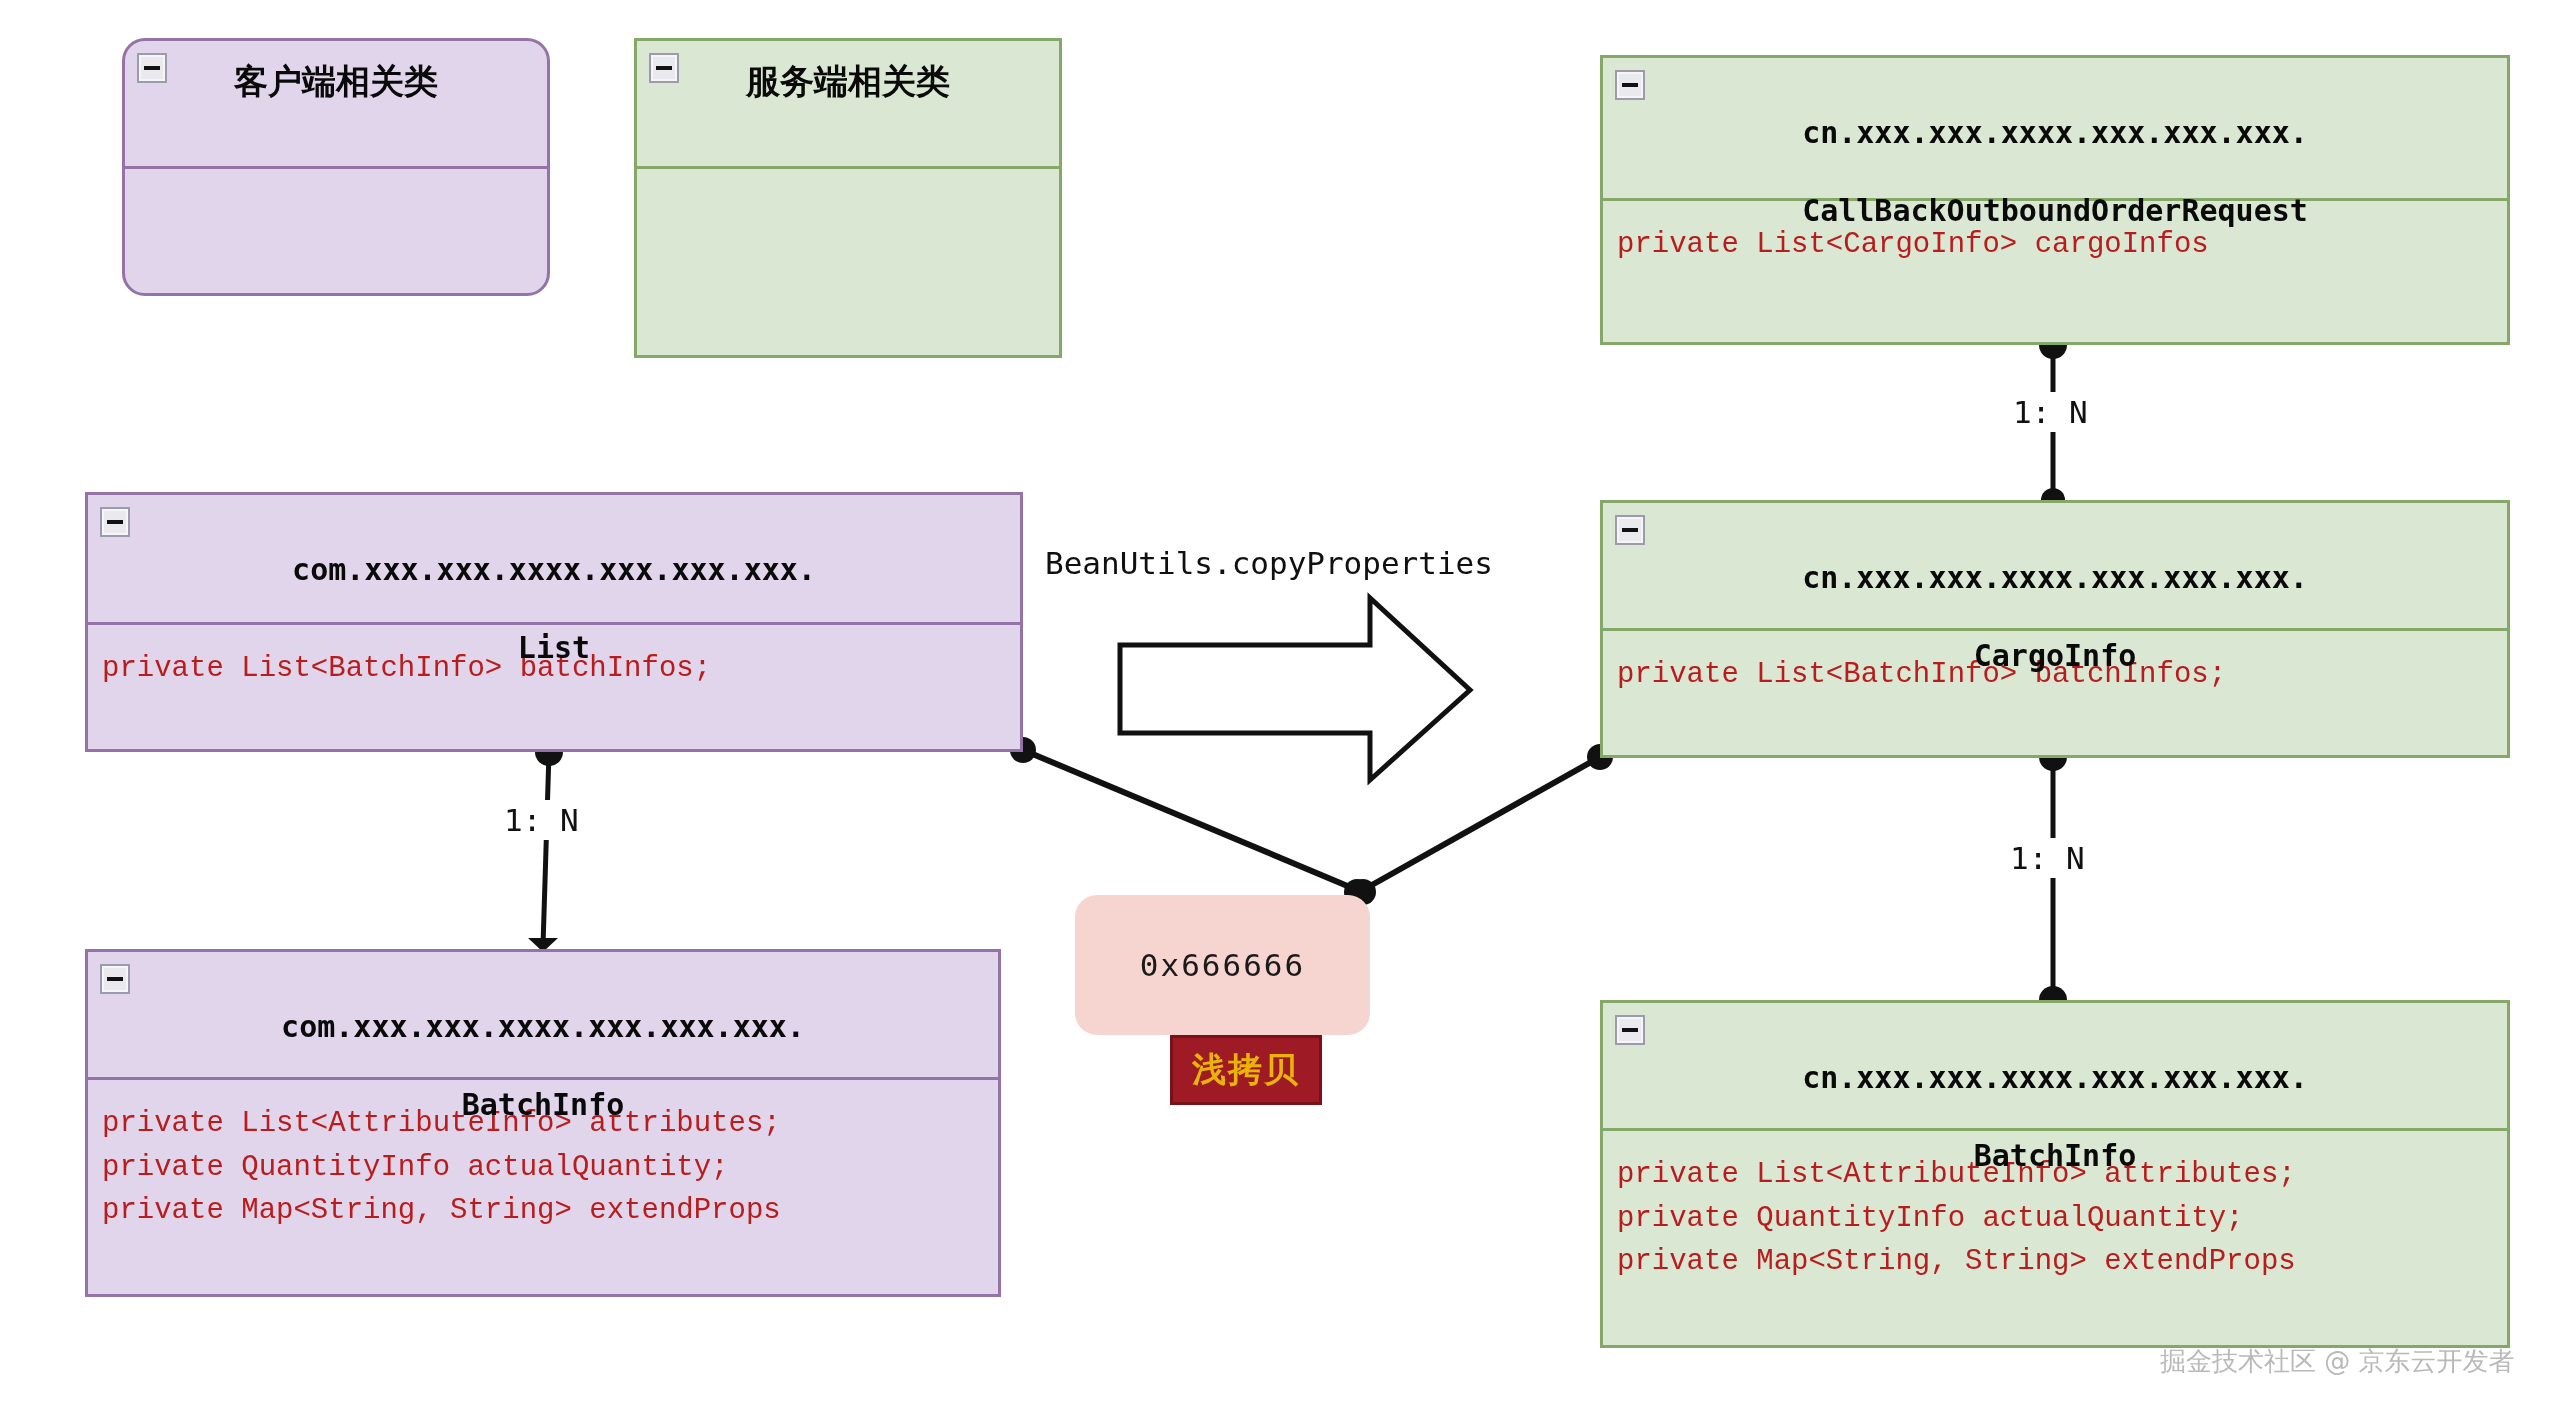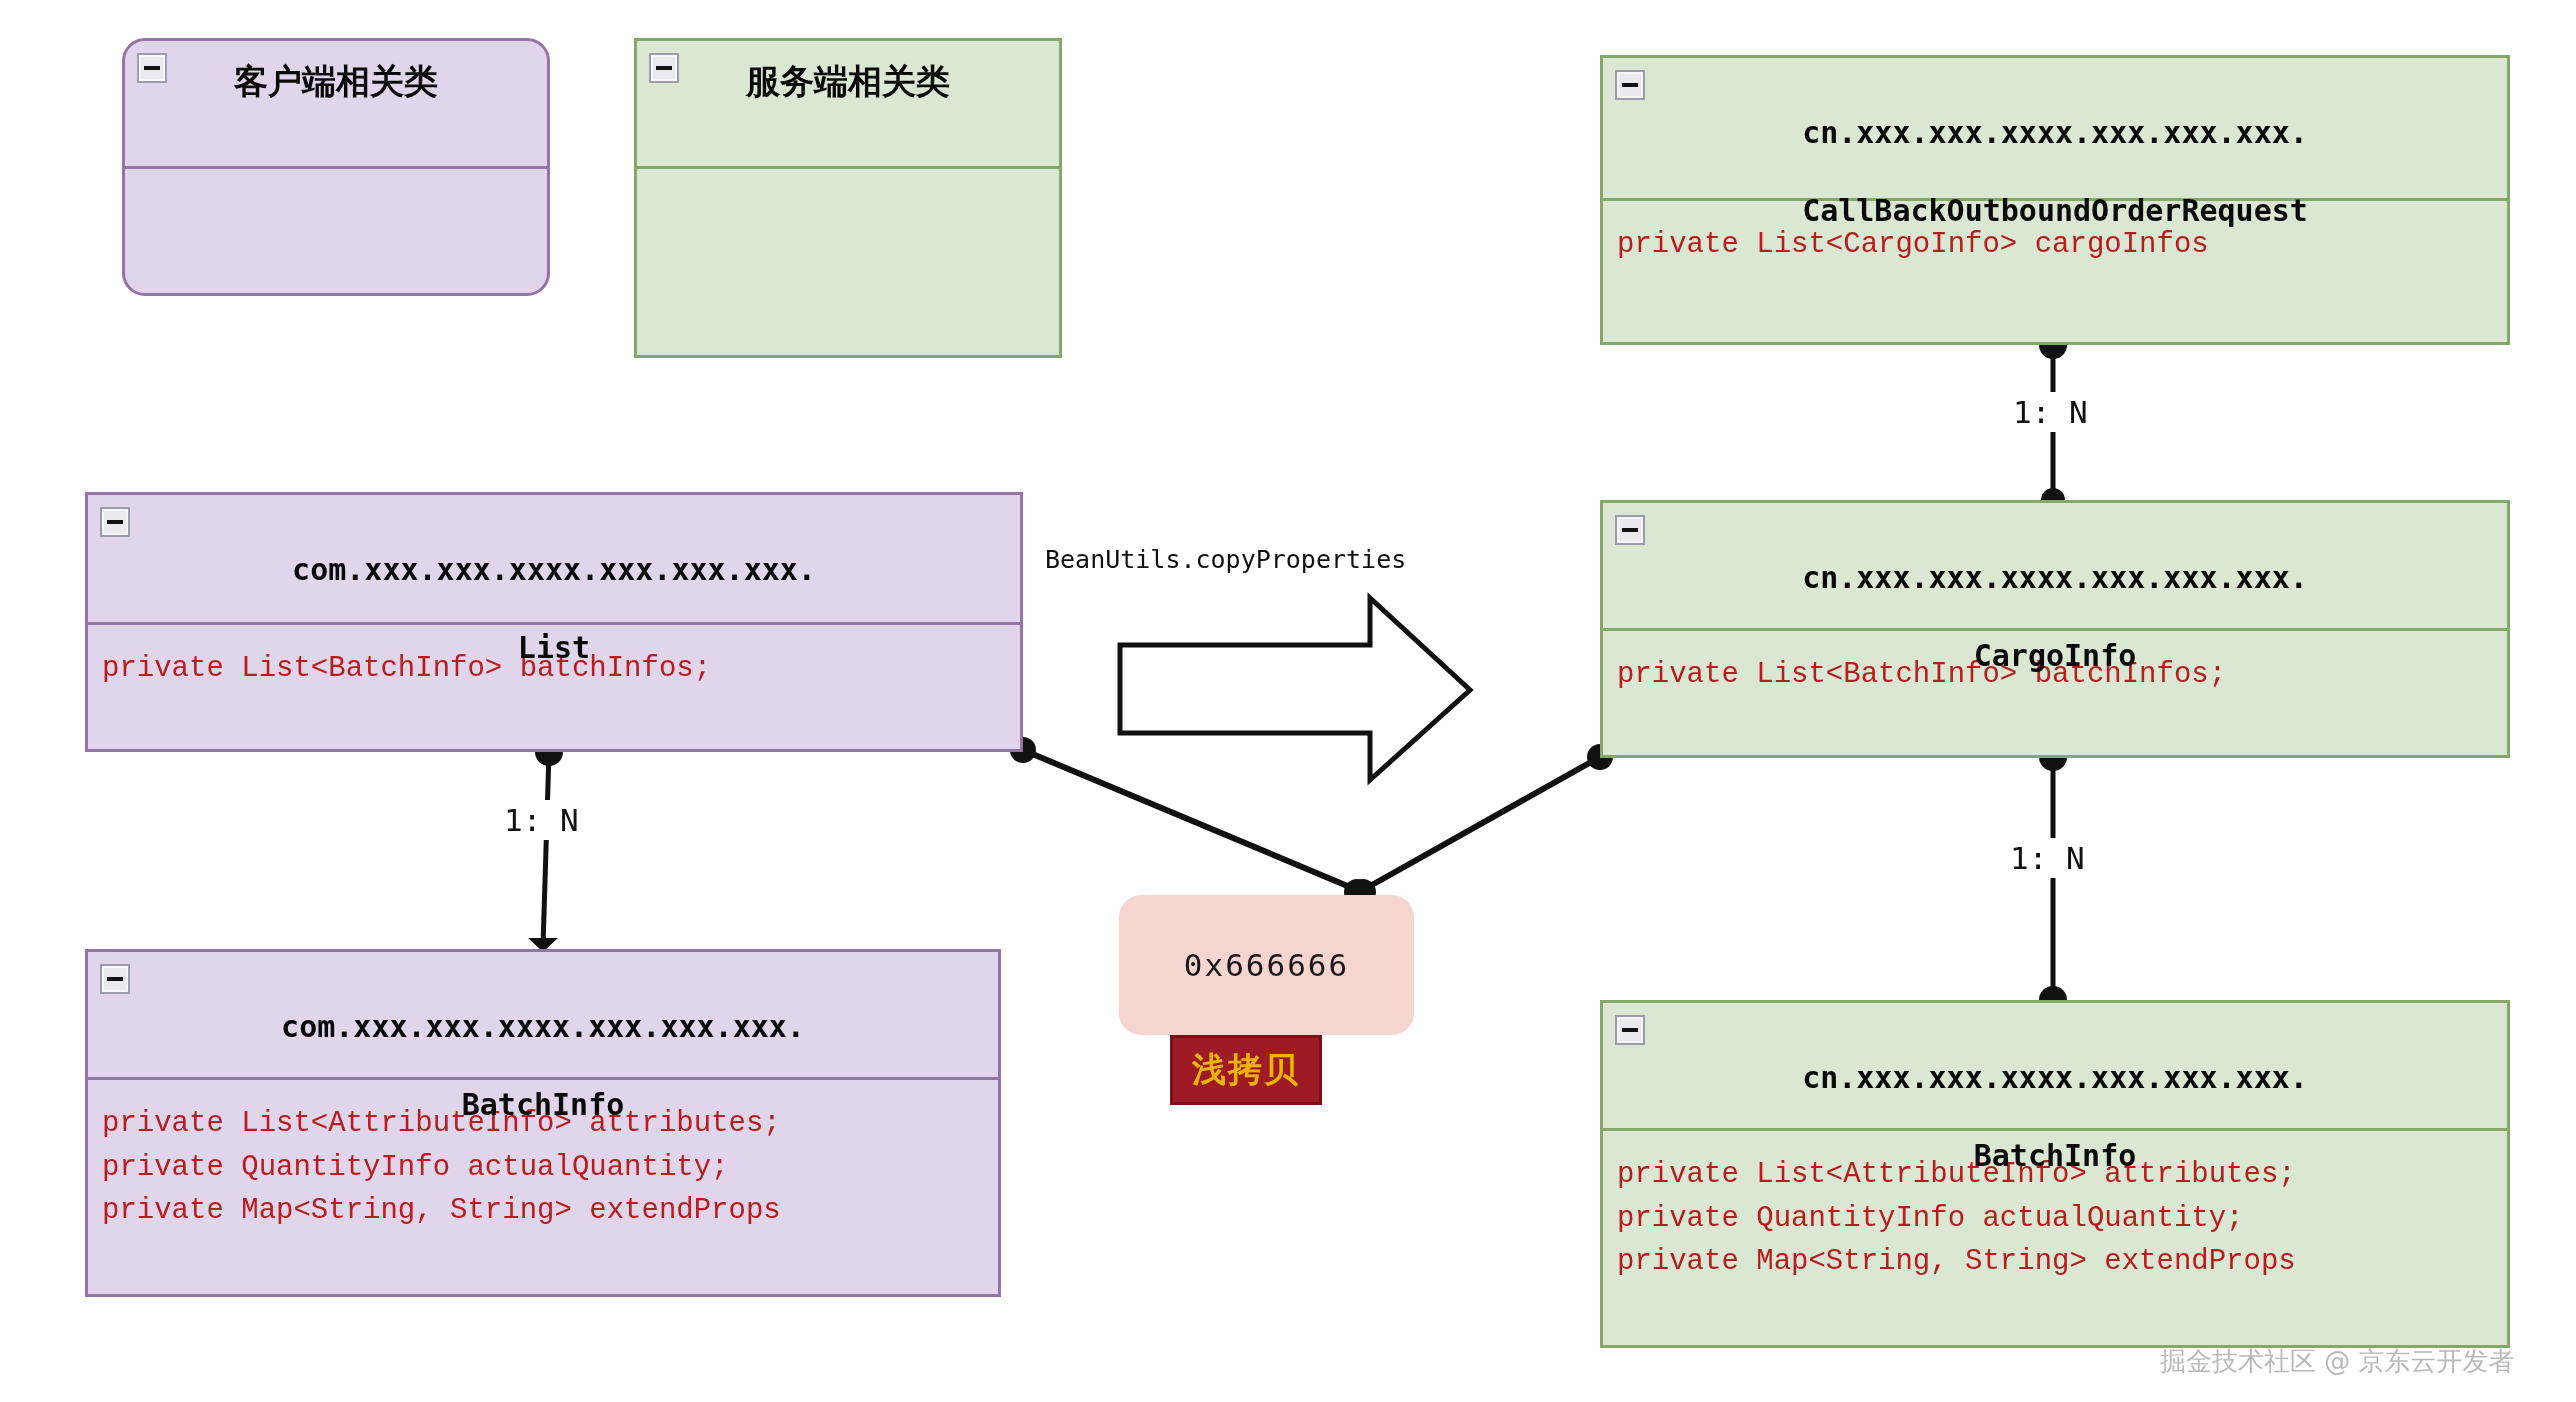--- a/index.html
+++ b/index.html
@@ -99,21 +99,20 @@
   
   .mem-box {
     position: absolute;
     box-sizing: border-box;
     background: #f6d4d0;
     border-radius: 22px;
     display: flex;
     align-items: center;
     justify-content: center;
     z-index: 6;
-    margin-left: 44px;
   }
   .mem-text {
     font-size: 31px;
     color: #1a1a1a;
     letter-spacing: 2px;
     font-family: "DejaVu Sans Mono", "Liberation Mono", monospace;
   }
   .badge {
     position: absolute;
     box-sizing: border-box;
@@ -128,21 +127,21 @@
     color: #eab308;
     font-size: 34px;
     font-weight: bold;
     font-family: "DejaVu Sans", "Liberation Sans", sans-serif;
     letter-spacing: 2px;
   }
 
   
   .copy-label {
     position: absolute;
-    font-size: 25px;
+    font-size: 31px;
     color: #101010;
     white-space: nowrap;
     font-family: "DejaVu Sans Mono", "Liberation Mono", monospace;
     z-index: 6;
   }
   .mult-label {
     position: absolute;
     font-size: 31px;
     color: #111111;
     background: #ffffff;

